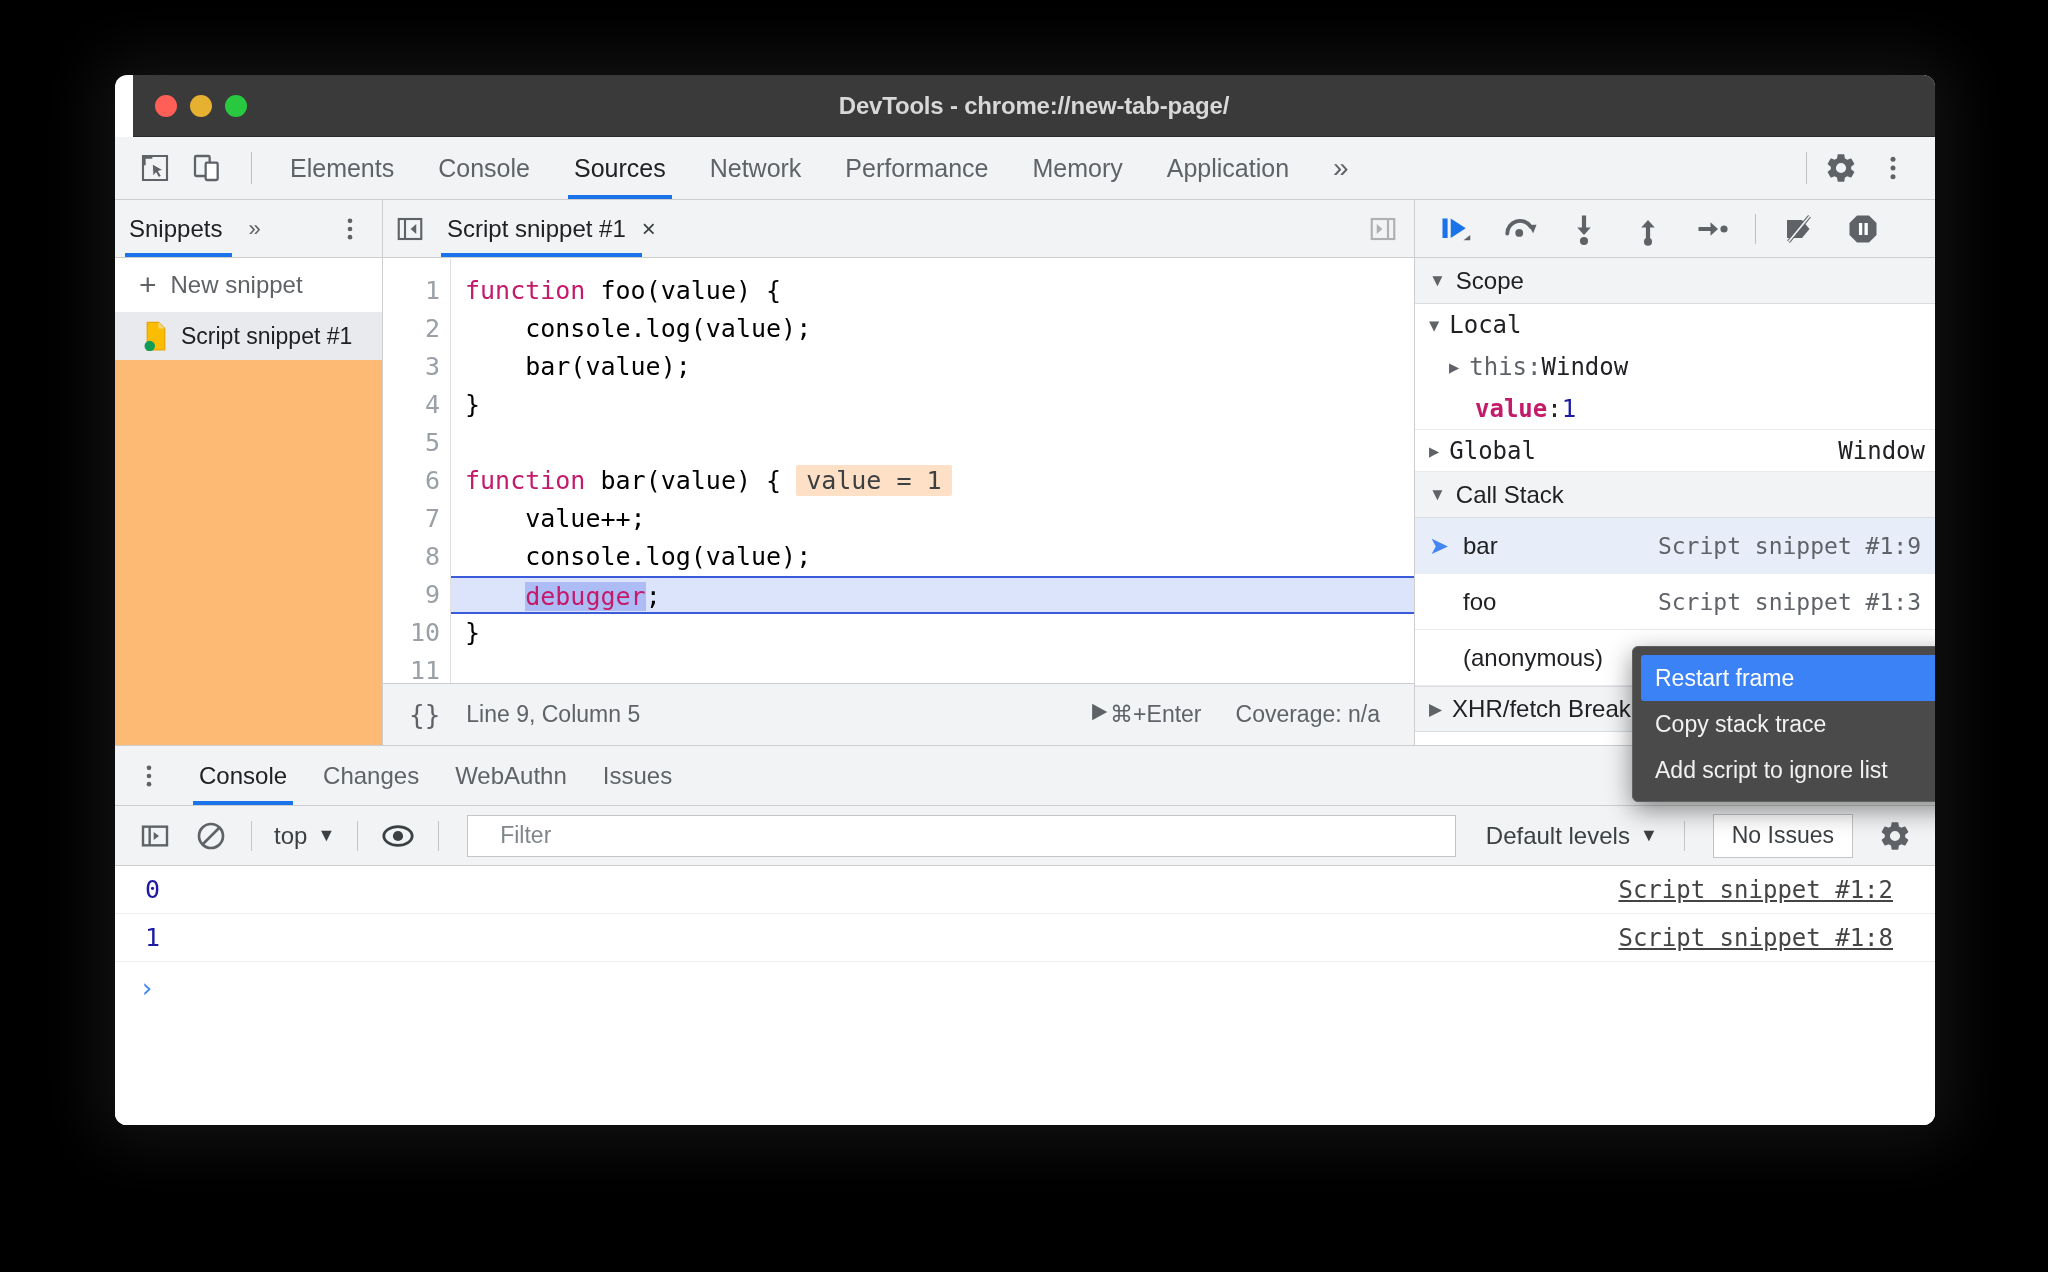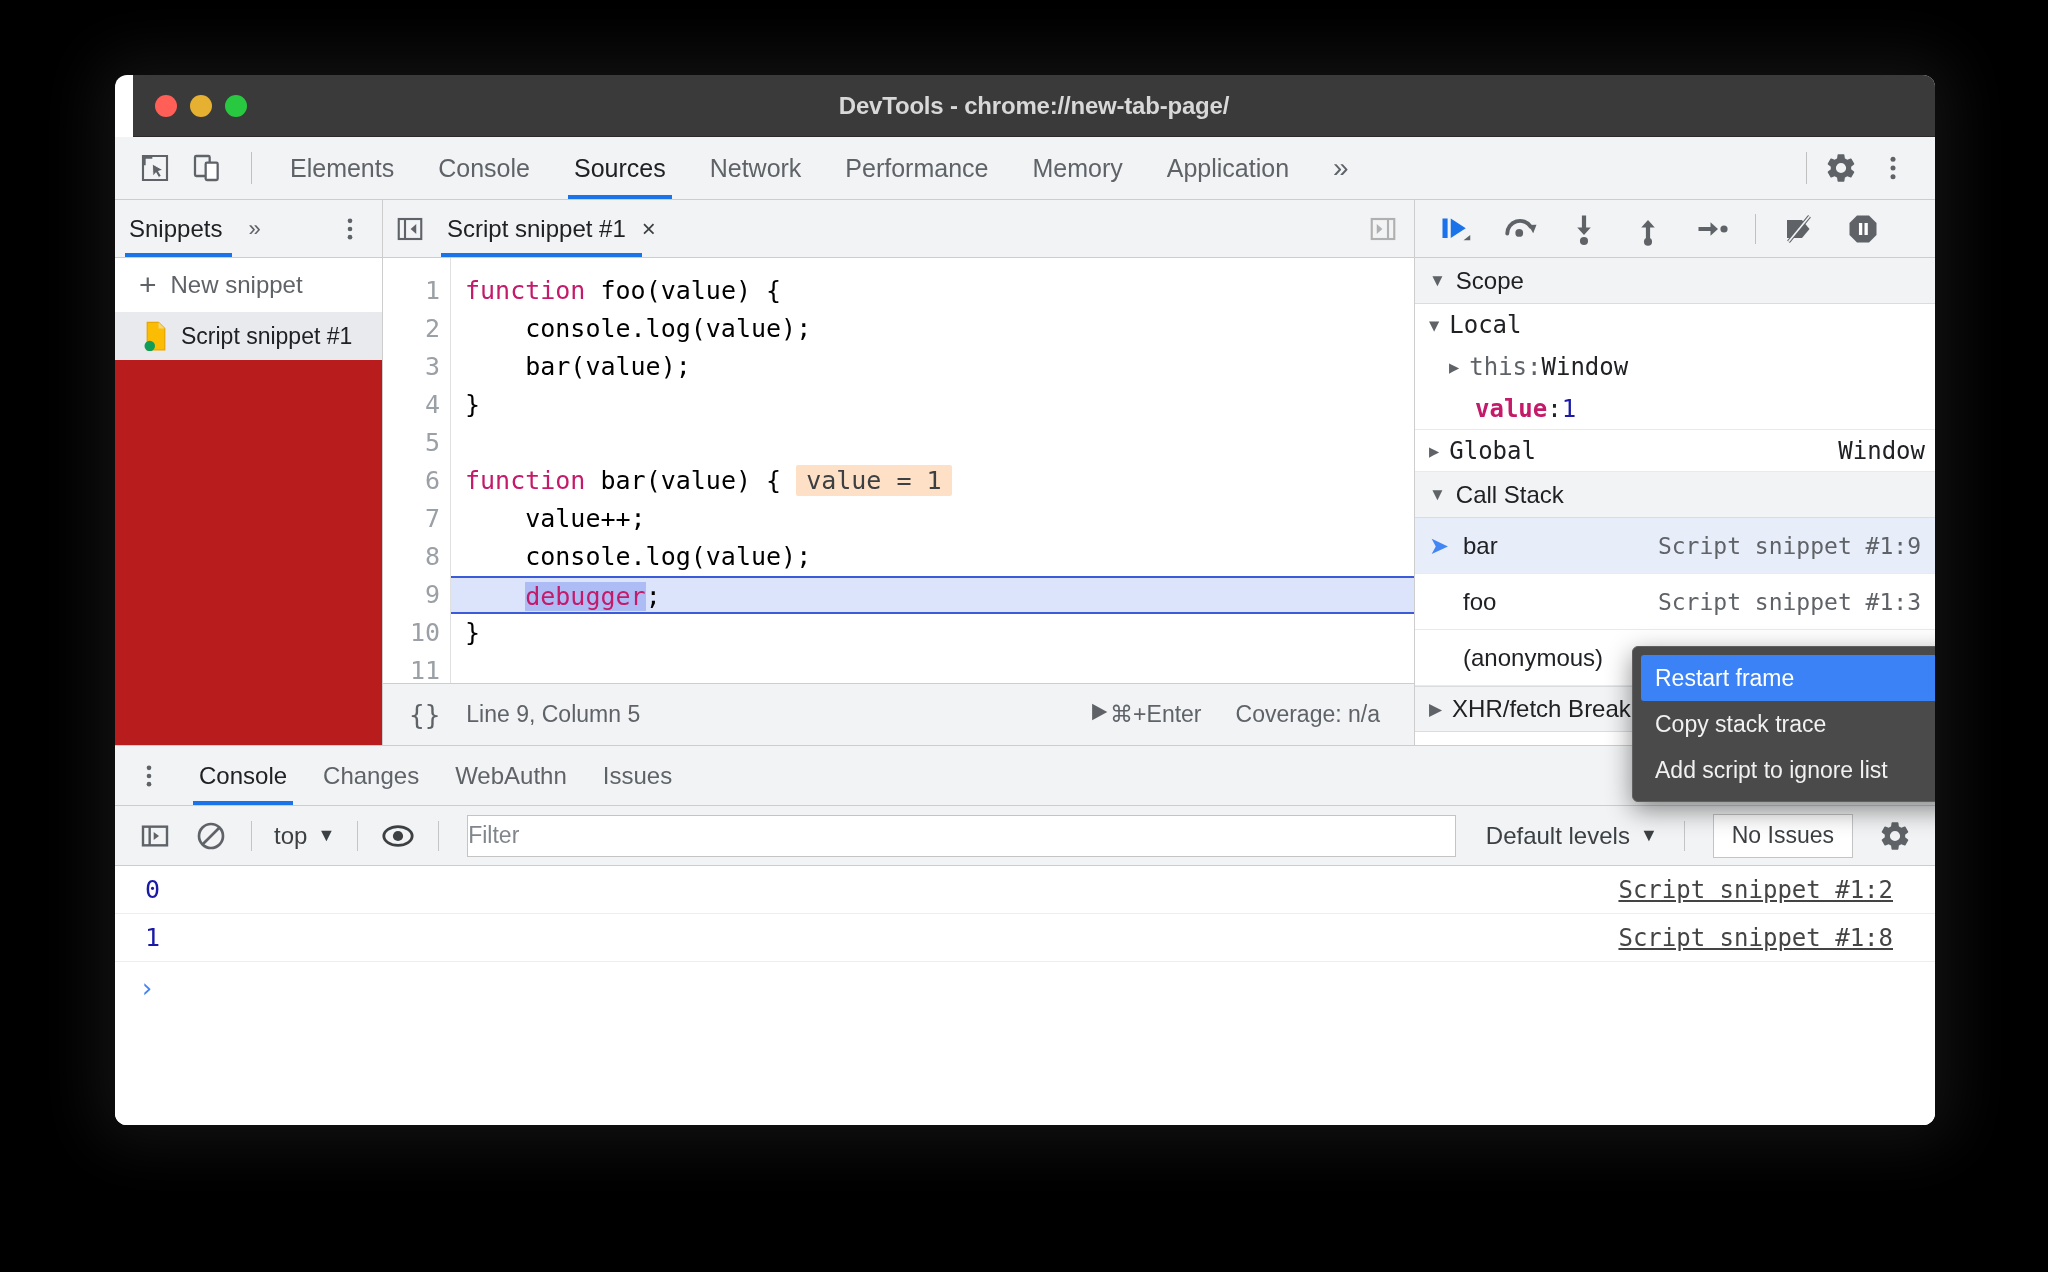--- a/index.html
+++ b/index.html
@@ -78,21 +78,21 @@
 
   
   .bodysplit { flex: 1; display: flex; min-height: 0; flex-direction: column; }
   .upper { display: flex; height: 545px; flex: none; min-height: 0; }
 
   
   .navigator {
     width: 268px; flex: none;
     border-right: 1px solid #cdcdcd;
     display: flex; flex-direction: column;
-    background: #b91c1c;
+    background: #fdba74;
   }
   .nav-tabbar {
     height: 58px; flex: none;
     background: #f1f3f4;
     border-bottom: 1px solid #cdcdcd;
     display: flex; align-items: center;
     position: relative;
   }
   .nav-tab {
     padding: 0 14px; height: 100%;
@@ -271,21 +271,21 @@
     height: 60px; flex: none;
     background: #f1f3f4; border-bottom: 1px solid #cdcdcd;
     display: flex; align-items: center; padding: 0 16px; gap: 8px;
   }
   .ct-icon { width: 48px; height: 44px; display:flex; align-items:center; justify-content:center; }
   .ct-sep { width: 1px; height: 30px; background: #c5c5c5; margin: 0 8px; }
   .ct-select { display:flex; align-items:center; gap:10px; font-size:24px; color:#3c4043; padding: 0 6px;}
   .filter-input {
     flex: 1; height: 42px; margin: 0 12px;
     border: 1px solid #c4c4c4; background: #fff;
-    font-size: 23px; color: #5f6368; padding: 0 0;
+    font-size: 23px; color: #5f6368; padding: 0 32px;
     font-family: "Liberation Sans", sans-serif;
     min-width: 0;
   }
   .filter-input::placeholder { color:#80868b; }
   .levels { display:flex; align-items:center; gap:10px; font-size:24px; color:#3c4043; padding:0 10px;}
   .issues-btn {
     border: 1px solid #c4c4c4; background:#fff;
     height: 44px; padding: 0 18px; display:flex; align-items:center;
     font-size: 23px; color:#3c4043; margin-left: 12px;
   }

